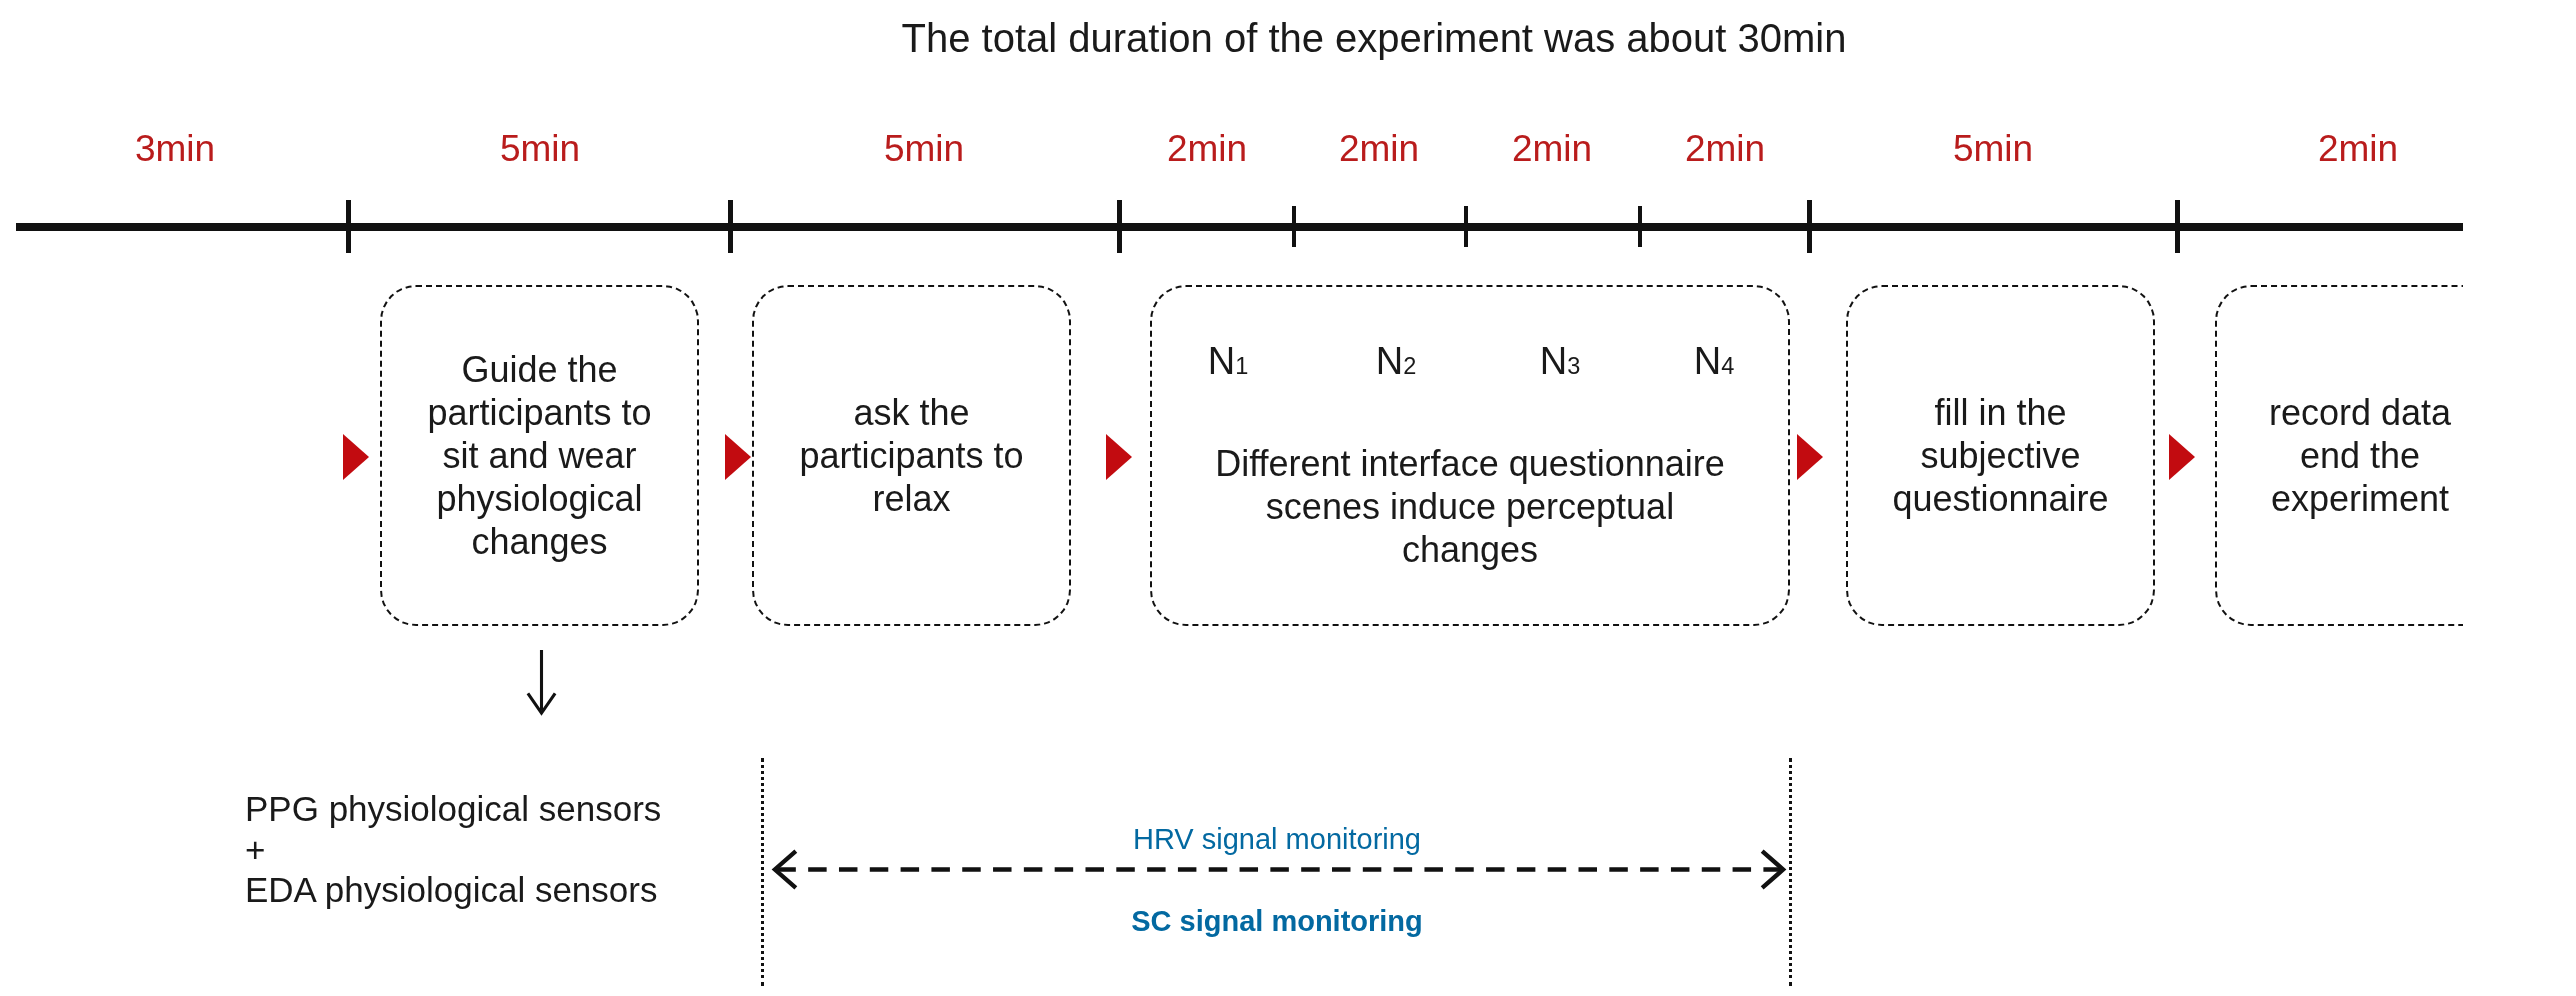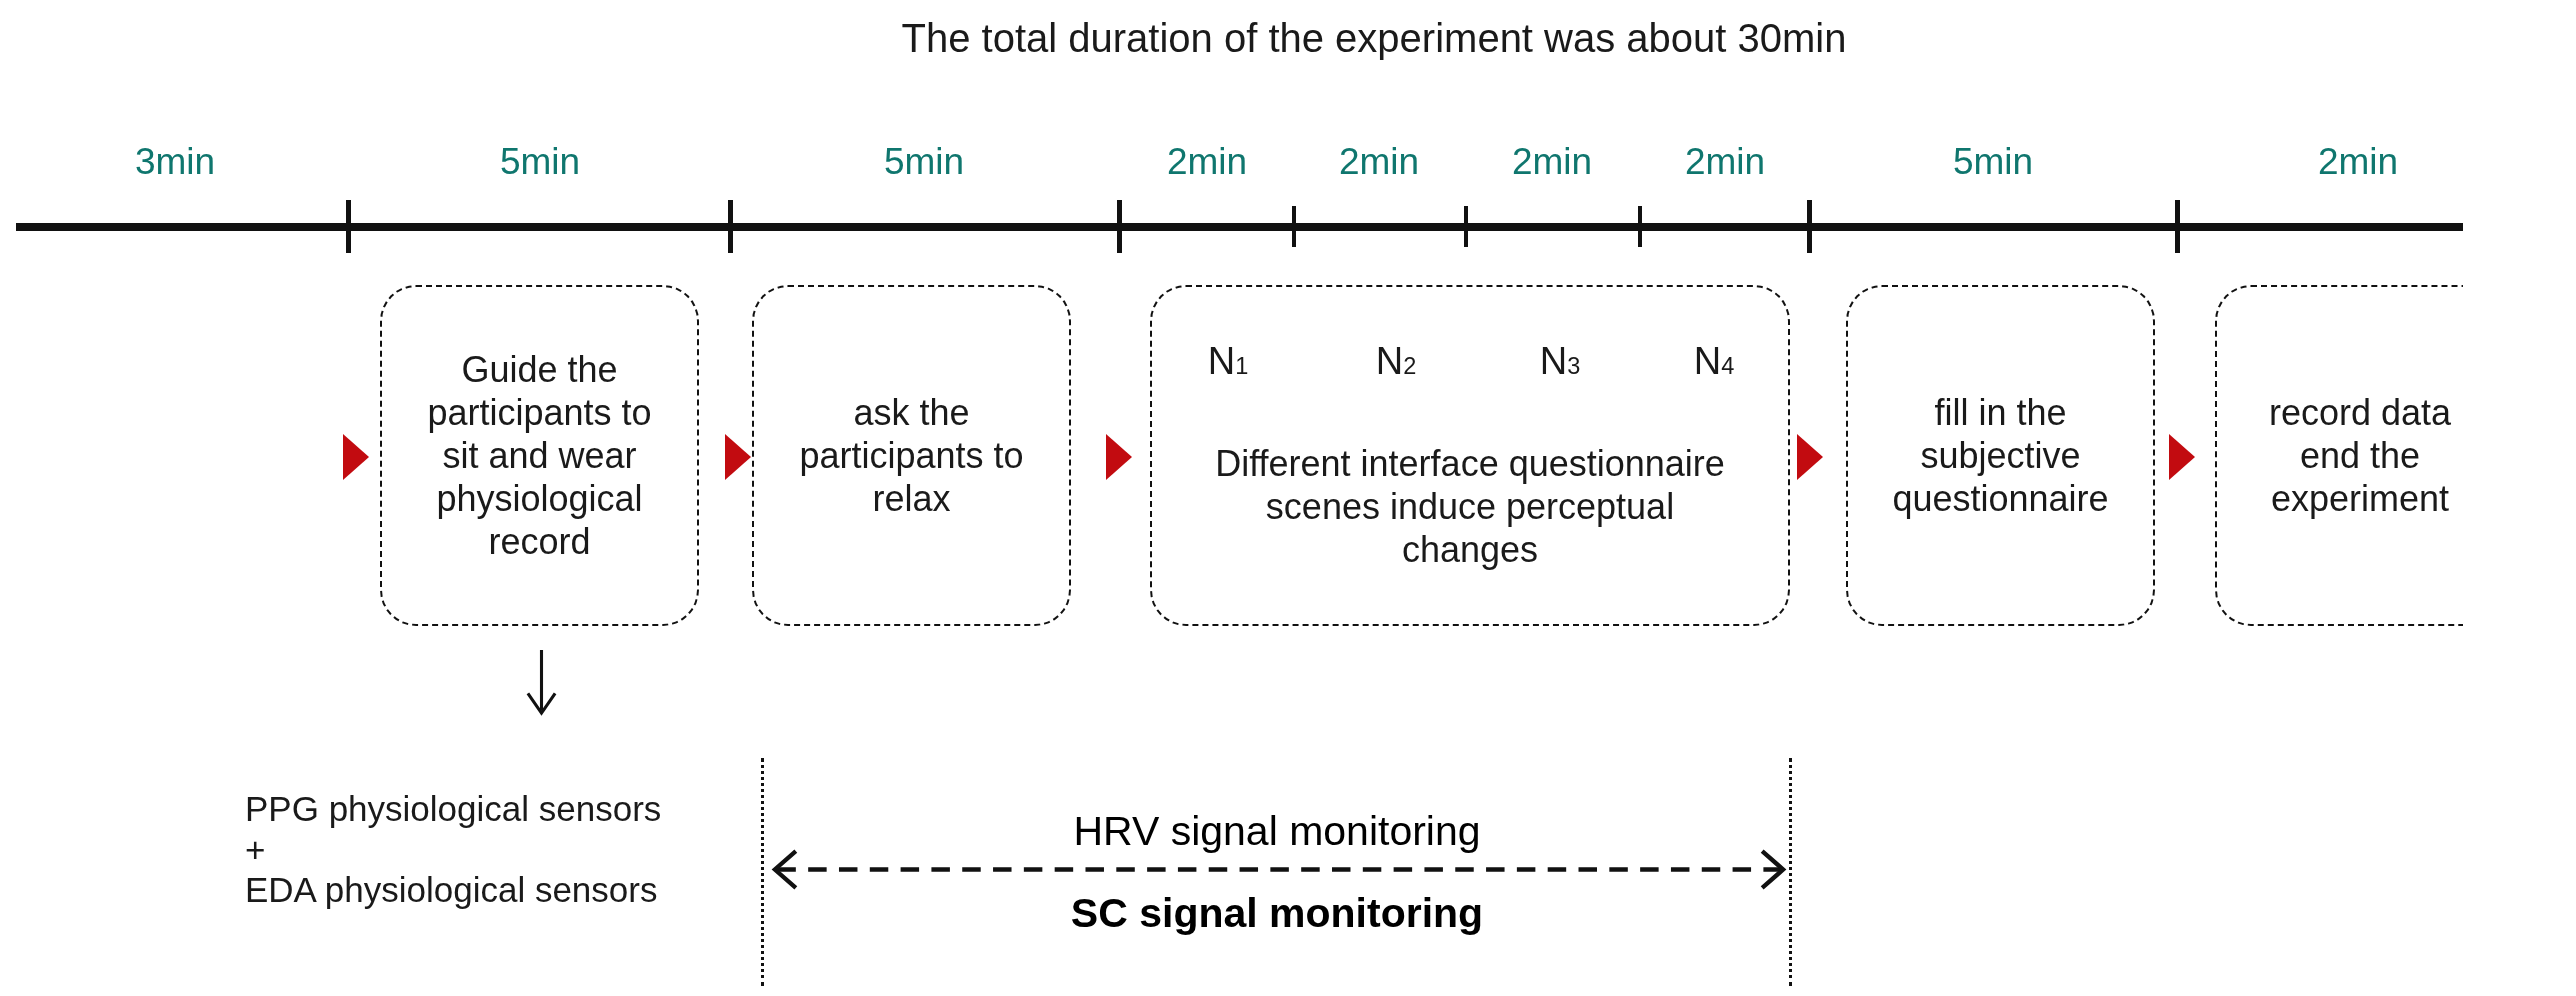--- a/index.html
+++ b/index.html
@@ -32,22 +32,22 @@
   .axis-arrowhead{
     position:absolute;left:2505px;top:204px;width:0;height:0;
     border-left:40px solid var(--ink);
     border-top:23px solid transparent;
     border-bottom:23px solid transparent;
   }
   .tick{position:absolute;background:var(--ink);}
   .tick.major{top:200px;width:5px;height:53px;}
   .tick.minor{top:206px;width:3.7px;height:41px;}
   .duration-label{
-    position:absolute;top:141px;transform:translateX(-50%);
-    font-size:37px;white-space:nowrap;color:#0f766e;
+    position:absolute;top:128px;transform:translateX(-50%);
+    font-size:37px;white-space:nowrap;color:#b91c1c;
   }
   
   .step-box{
     position:absolute;top:285px;height:341px;
     border:2.5px dashed var(--ink);
     border-radius:36px;
     display:flex;align-items:center;justify-content:center;
     text-align:center;
   }
   .box-label{
@@ -75,21 +75,21 @@
     text-align:left;white-space:pre-line;
     font-size:35px;line-height:1.16;color:#1a1a1a;
   }
   .boundary-line{
     position:absolute;top:758px;height:228px;width:0;
     border-left:3.1px dotted var(--ink);
   }
   .range-arrow{position:absolute;left:764px;top:843px;}
   .monitor-label{
     position:absolute;transform:translateX(-50%);
-    font-size:41px;white-space:nowrap;color:#000000;
+    font-size:29px;white-space:nowrap;color:#0369a1;margin-top:15px;
   }
   .monitor-label.hrv{left:1277px;top:808px;}
   .monitor-label.sc{left:1277px;top:890px;font-weight:bold;}
 </style>
 </head>
 <body>
 
 <div class="canvas">
 
   <div class="title">The total duration of the experiment was about 30min</div>
@@ -115,21 +115,21 @@
   <div class="duration-label" style="left:1725px">2min</div>
   <div class="duration-label" style="left:1993px">5min</div>
   <div class="duration-label" style="left:2358px">2min</div>
 
 
   <div class="step-box" style="left:380px;width:319px">
     <div class="box-label">Guide the
 participants to
 sit and wear
 physiological
-record</div>
+changes</div>
   </div>
 
   <div class="step-box" style="left:752px;width:319px">
     <div class="box-label">ask the
 participants to
 relax</div>
   </div>
 
   <div class="step-box big" style="left:1150px;width:640px">
     <span class="n-label" style="left:76px"><span>N</span><span class="n-sub">1</span></span>

